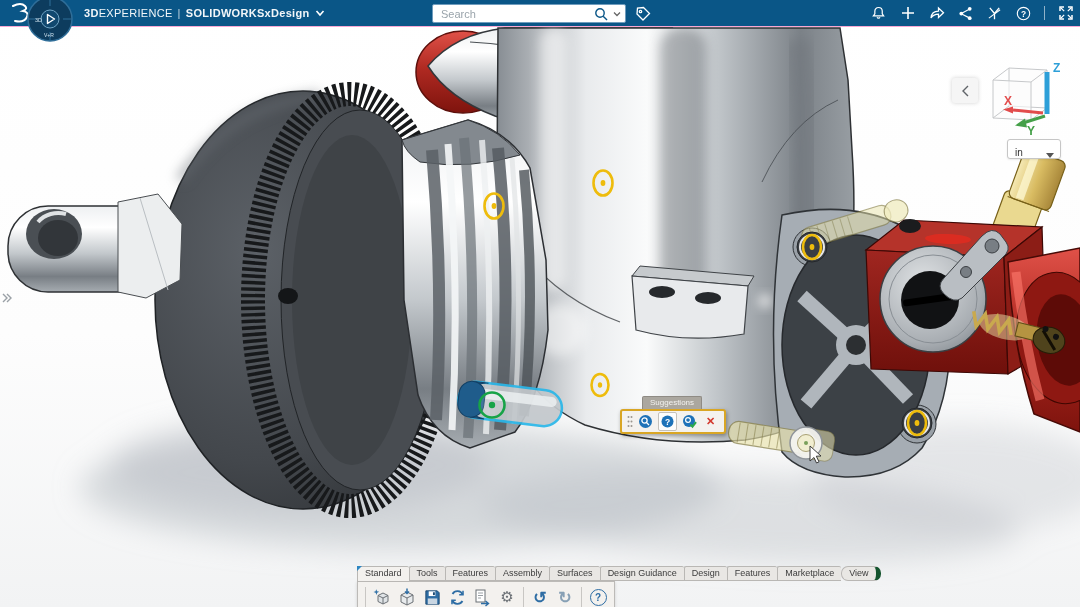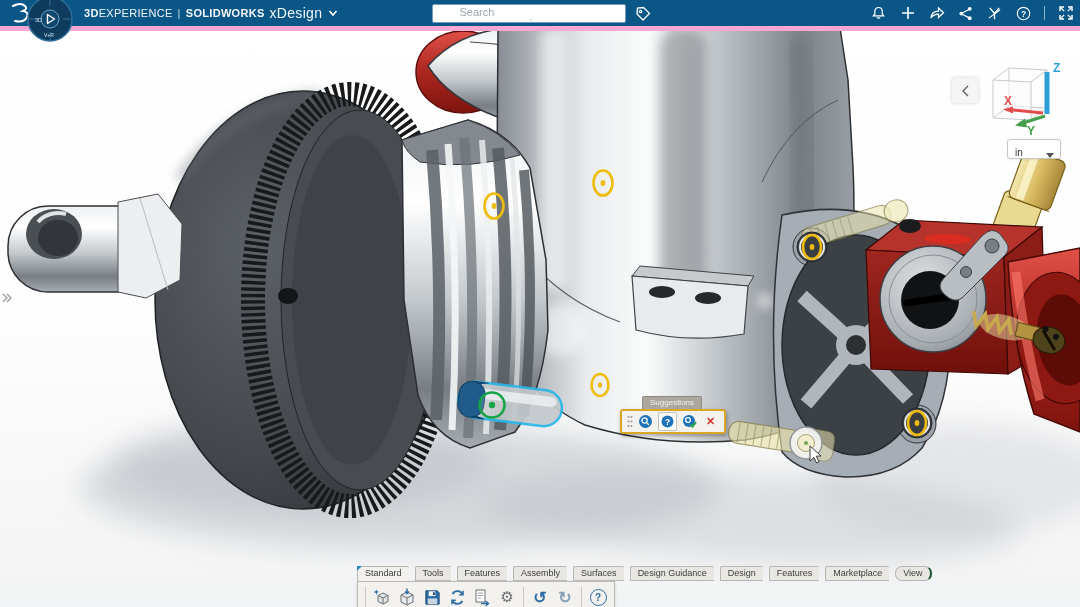--- a/index.html
+++ b/index.html
@@ -6,32 +6,32 @@
   .app{position:relative;width:1080px;height:607px;overflow:hidden;
        font-family:"Liberation Sans", sans-serif;background:#fff;}
 
   
   .canvas-bg{position:absolute;inset:0;z-index:0;
     background:linear-gradient(180deg,#ffffff 0%,#fdfdfd 55%,#f2f3f4 100%);}
   .model-svg{position:absolute;top:0;left:0;z-index:1;}
 
   
   .topbar{position:absolute;top:0;left:0;right:0;height:26px;background:#0a5687;
-    border-bottom:5px solid #f9a8d4;z-index:10;color:#f2f6f9;}
+    border-bottom:1px solid #f9a8d4;z-index:10;color:#f2f6f9;}
   .logo3ds{position:absolute;left:7px;top:2px;width:26px;height:22px;}
   .compass{position:absolute;left:26px;top:-5px;width:48px;height:48px;z-index:11;cursor:pointer;}
   .brand{position:absolute;left:84px;top:0;height:26px;display:flex;align-items:center;
     font-size:11px;letter-spacing:.3px;white-space:nowrap;}
   .brand b{font-weight:bold;}
   .brand .sep{margin:0 5px;opacity:.75;font-weight:300;}
-  .brand .app-name{font-weight:400;margin-left:5px;font-size:14px;}
+  .brand .app-name{font-weight:700;font-size:11px;}
   .brand .chev{margin-left:6px;display:inline-flex;}
   .search-wrap{position:absolute;left:432px;top:4px;display:flex;align-items:center;z-index:11;}
   .search-box{display:flex;align-items:center;width:183px;height:17px;background:#fff;
-    border:1px solid #6f9cbd;border-radius:2px;padding:0 3px 0 6px;flex-direction:column;}
+    border:1px solid #6f9cbd;border-radius:2px;padding:0 3px 0 6px;}
   .search-box input{flex:1;border:none;outline:none;font-size:11px;color:#444;
     font-family:"Liberation Sans",sans-serif;background:transparent;min-width:0;}
   .search-box input::placeholder{color:#9aa4ab;}
   .tag-btn{margin-left:9px;display:flex;cursor:pointer;}
   .top-icons{position:absolute;right:6px;top:0;height:26px;display:flex;align-items:center;gap:12px;z-index:11;}
   .tb-ic{width:17px;height:17px;display:flex;align-items:center;justify-content:center;cursor:pointer;}
   .tb-div{width:1px;height:14px;background:rgba(255,255,255,.55);}
 
   
   .collapse-btn{position:absolute;left:952px;top:78px;width:26px;height:25px;background:#f5f5f5;
@@ -53,26 +53,26 @@
     border-radius:2px 2px 0 0;}
   .sugg-bar{display:flex;align-items:center;gap:4px;background:#f4f2ef;
     border:2px solid #d9a625;border-radius:3px;padding:1px 5px;height:19px;
     box-shadow:1px 2px 4px rgba(0,0,0,.35);}
   .sugg-btn{width:17px;height:17px;display:flex;align-items:center;justify-content:center;cursor:pointer;}
   .sugg-btn.boxed{background:#fdfdfc;border:1px solid #c4c1bb;border-radius:2px;}
   .sugg-close{color:#d33a2f;font-weight:bold;font-size:11px;line-height:1;}
 
   
   .ribbon{position:absolute;left:357px;top:566px;z-index:6;}
-  .tabs{display:flex;position:relative;gap:6px;}
+  .tabs{display:flex;position:relative;}
   .tabs::before{content:"";position:absolute;left:0;top:0;width:0;height:0;z-index:3;
     border-left:5px solid #2e86c1;border-bottom:5px solid transparent;}
   .tab{height:13px;line-height:13px;padding:0 7px;font-size:9px;color:#3c3c3c;background:#e9e7e4;
     border:1px solid #b9b7b4;border-right:none;cursor:pointer;white-space:nowrap;border-radius:2px 2px 0 0;}
-  .tab:last-child{border-right:2px solid #14532d;border-radius:7px;}
+  .tab:last-child{border-right:5px solid #14532d;border-radius:7px;}
   .tab.active{background:#f3f1ee;position:relative;z-index:2;margin-bottom:-1px;height:14px;}
   .toolrow{display:flex;align-items:center;gap:3px;background:#f3f1ee;border:1px solid #bcbab7;
     padding:2px 5px;height:26px;width:max-content;box-shadow:0 1px 3px rgba(0,0,0,.15);}
   .tool-btn{width:22px;height:22px;display:flex;align-items:center;justify-content:center;
     cursor:pointer;border-radius:2px;position:relative;}
   .tool-div{width:1px;height:20px;background:#c8c6c3;margin:0 2px;}
   .glyph-gear{font-size:15px;color:#6b7075;}
   .glyph-undo{font-size:16px;font-weight:bold;color:#2e6da4;}
   .glyph-redo{font-size:16px;font-weight:bold;color:#87a0b5;}
   .glyph-help{width:15px;height:15px;border:1.6px solid #2e6da4;border-radius:50%;

